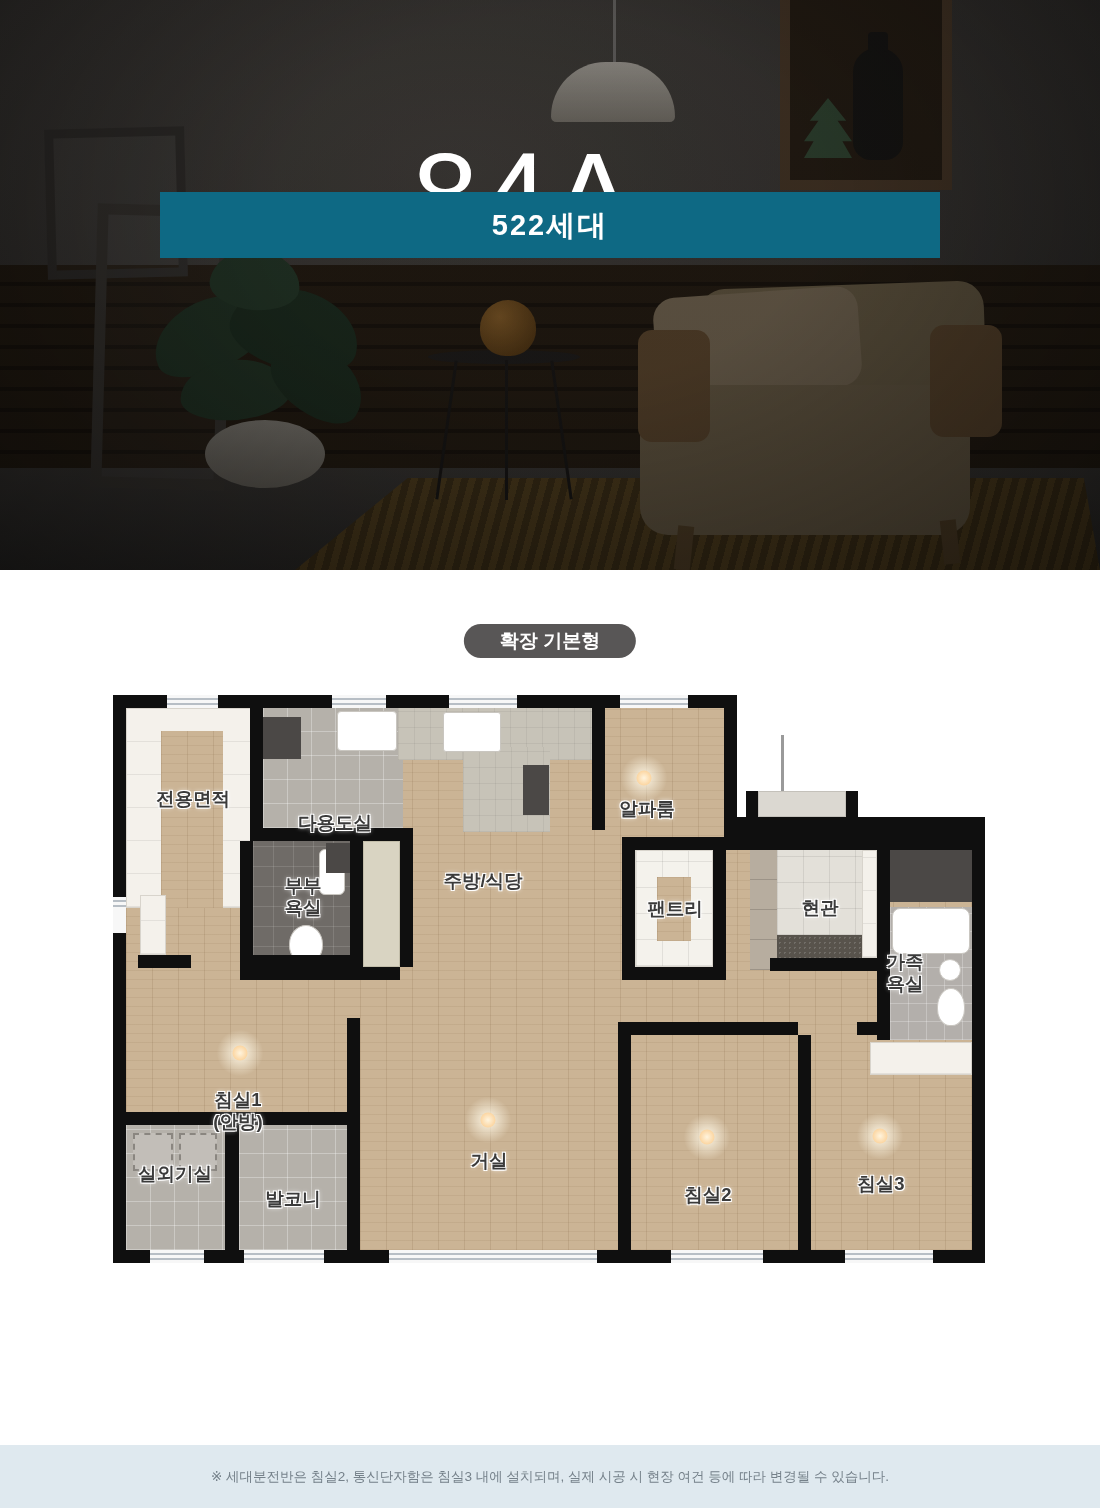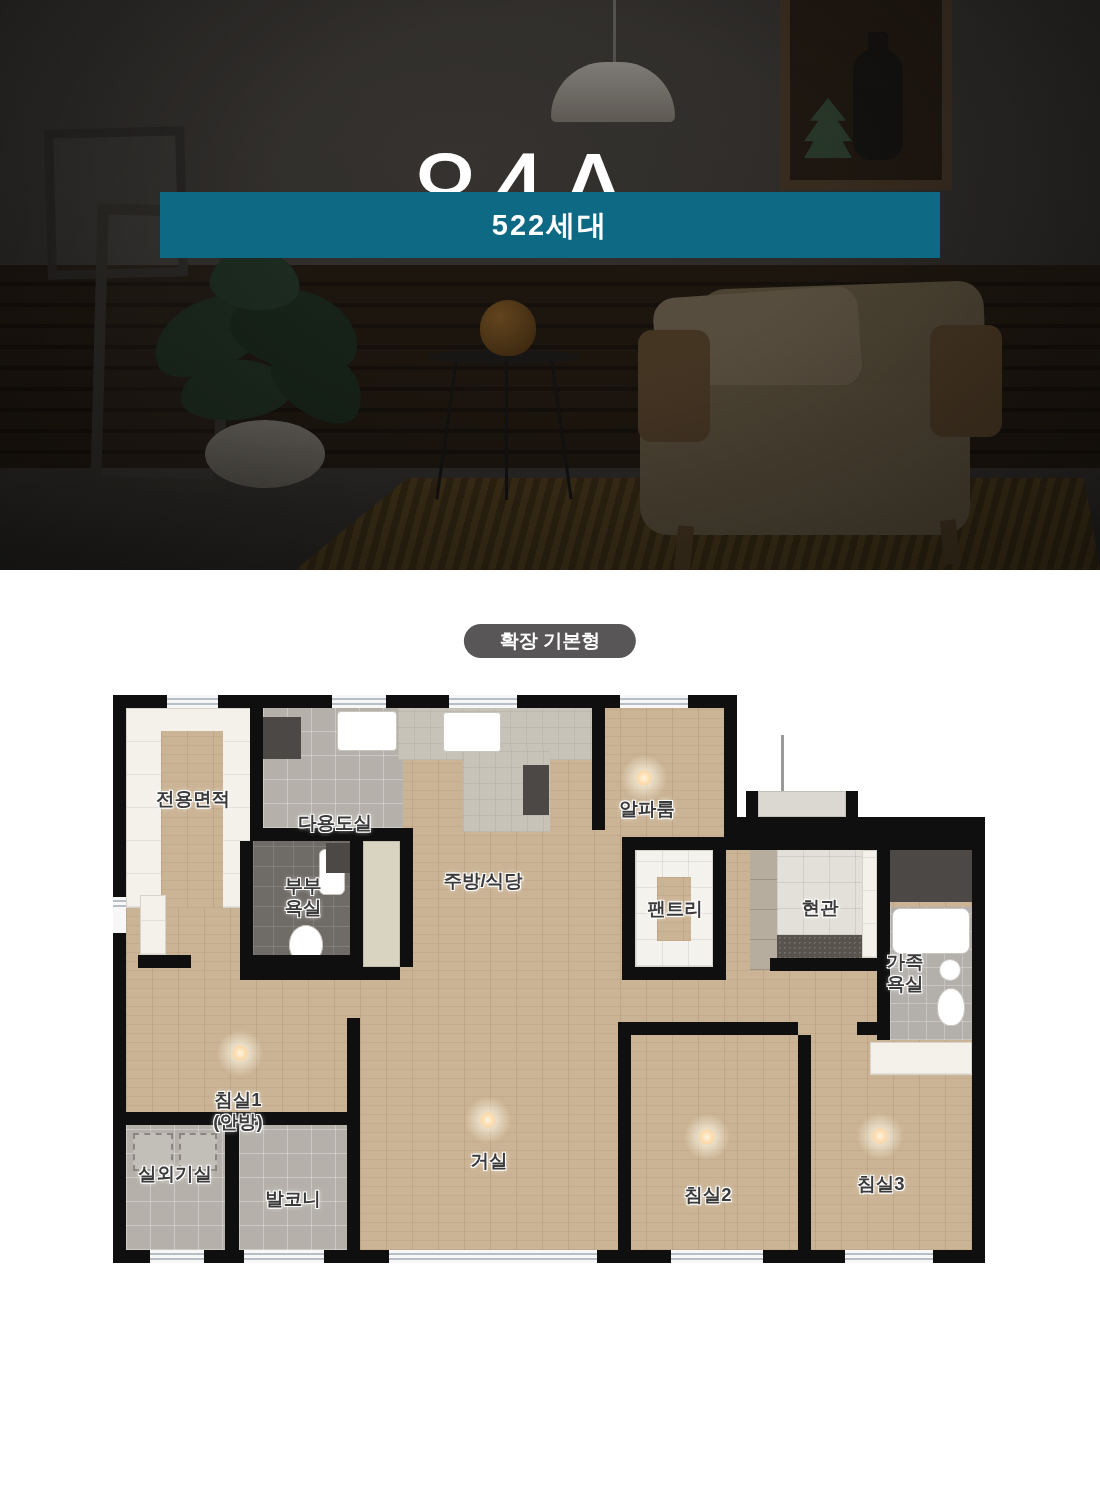--- a/index.html
+++ b/index.html
@@ -261,14 +261,17 @@
 욕실</div>
     <div class="rlabel" style="left:125px;top:416px;">침실1
 (안방)</div>
     <div class="rlabel" style="left:376px;top:466px;">거실</div>
     <div class="rlabel" style="left:595px;top:500px;">침실2</div>
     <div class="rlabel" style="left:768px;top:489px;">침실3</div>
     <div class="rlabel" style="left:62px;top:479px;">실외기실</div>
     <div class="rlabel" style="left:180px;top:504px;">발코니</div>
   </section>
 
+  <footer class="footer">
+    <p>※ 세대분전반은 침실2, 통신단자함은 침실3 내에 설치되며, 실제 시공 시 현장 여건 등에 따라 변경될 수 있습니다.</p>
+  </footer>
 
 </div>
 
 </body></html>

